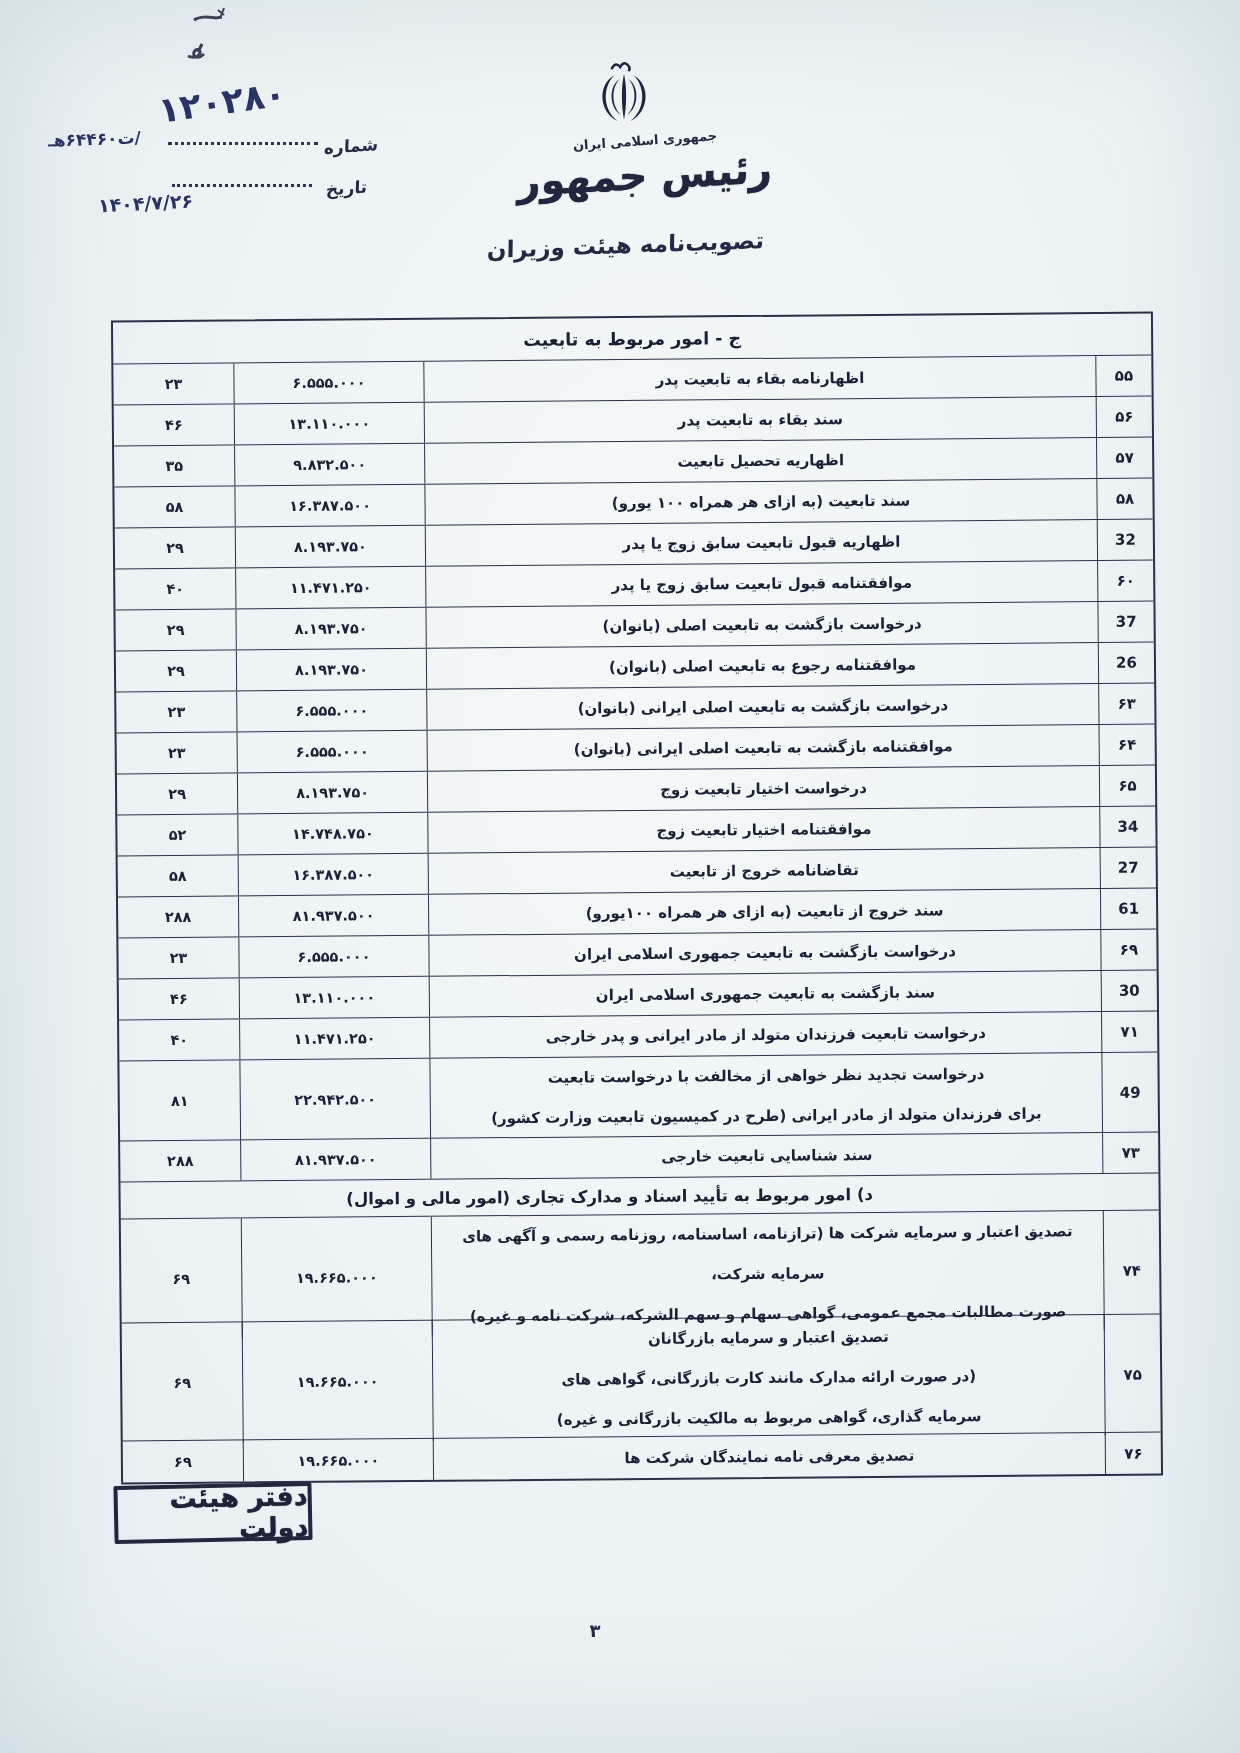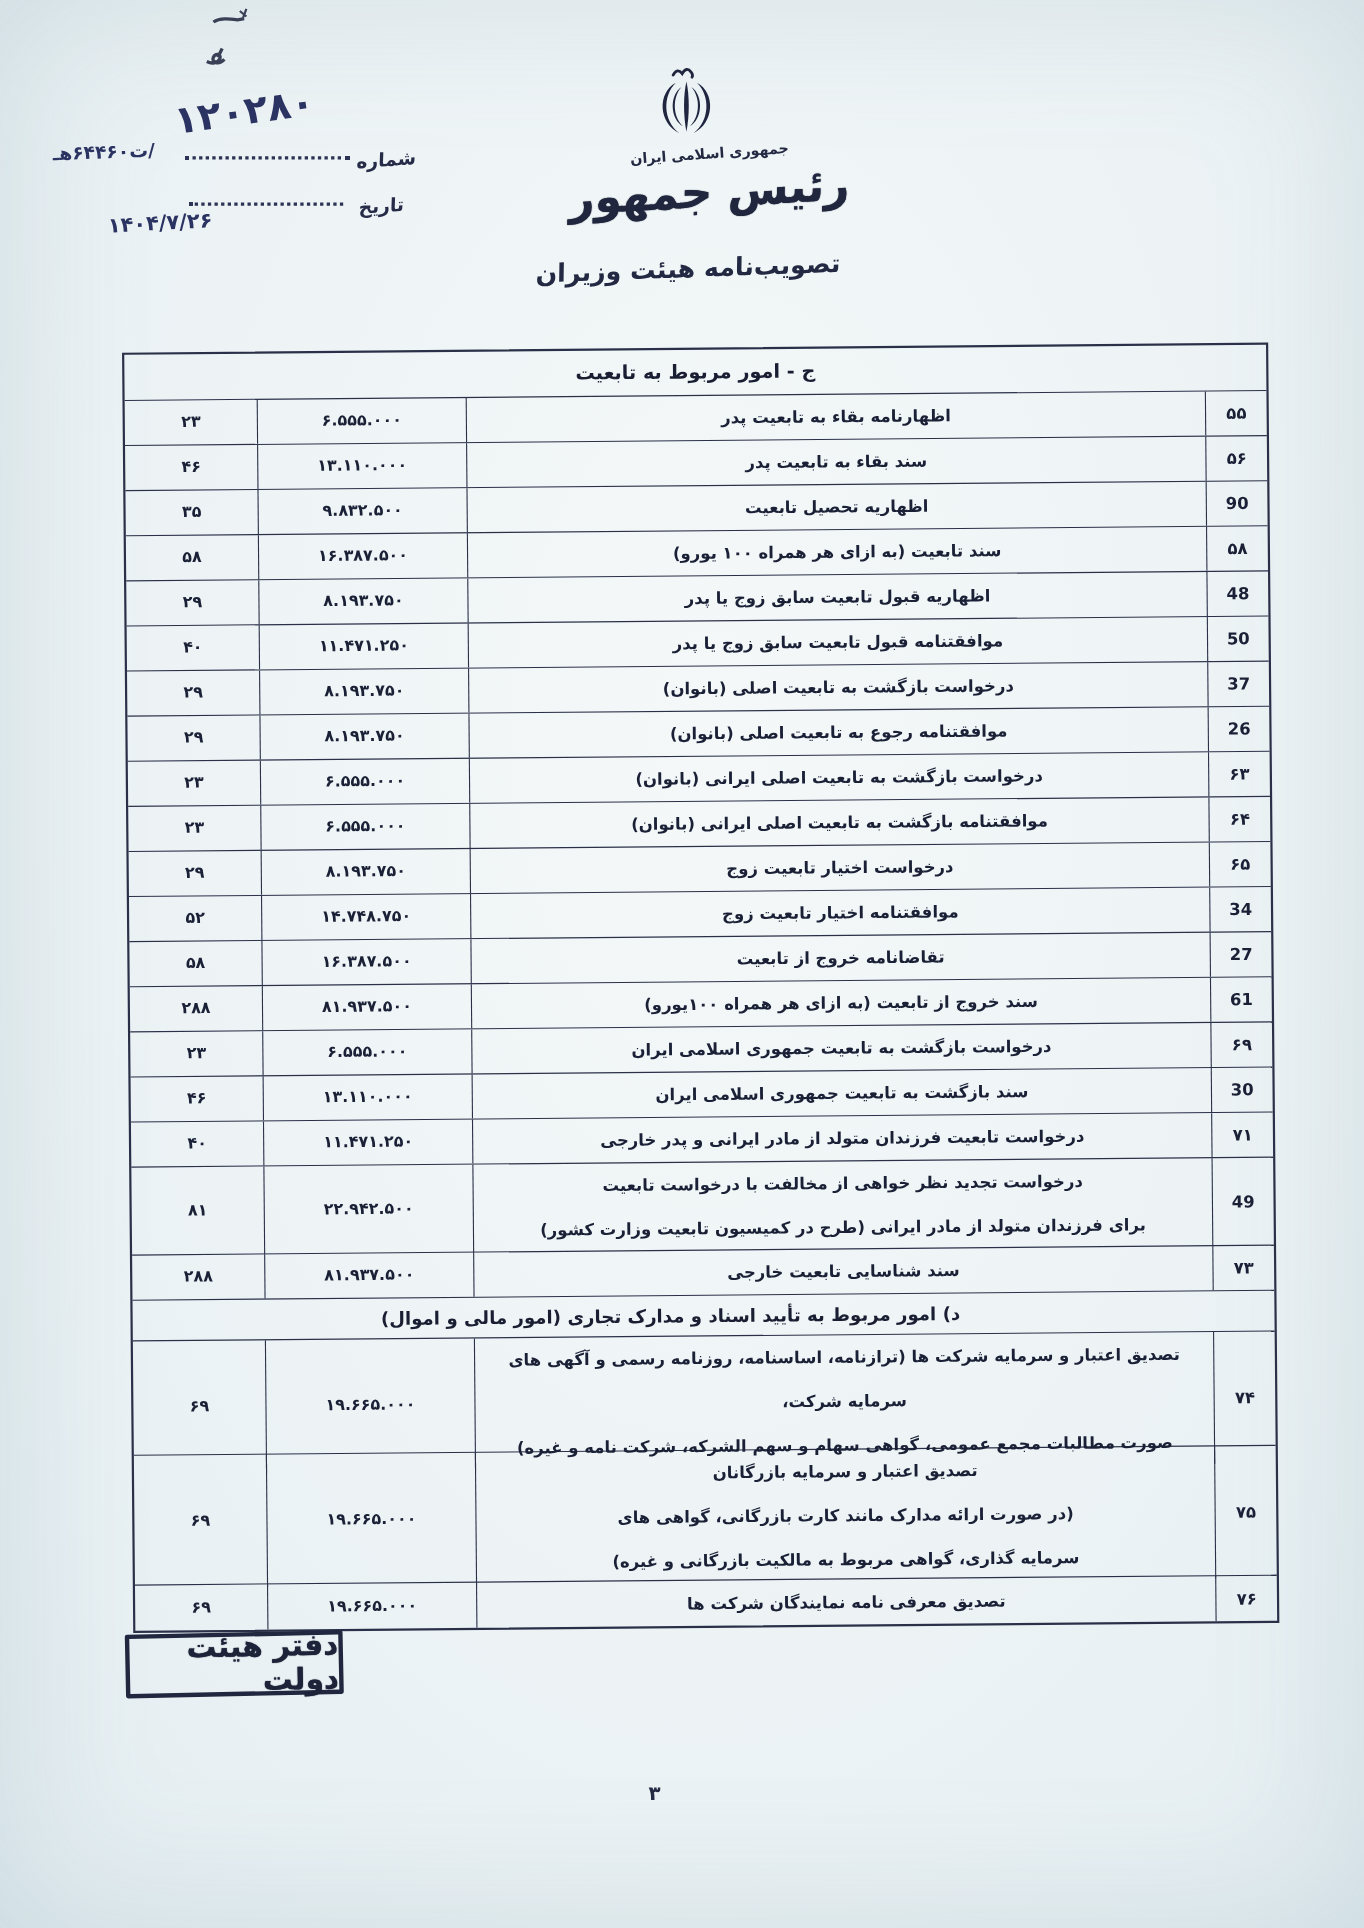--- a/index.html
+++ b/index.html
@@ -162,39 +162,39 @@
         <div class="c-amt">۶.۵۵۵.۰۰۰</div>
         <div class="c-unit">۲۳</div>
       </div>
       <div class="trow" style="height: 41px;">
         <div class="c-no">۵۶</div>
         <div class="c-desc">سند بقاء به تابعیت پدر</div>
         <div class="c-amt">۱۳.۱۱۰.۰۰۰</div>
         <div class="c-unit">۴۶</div>
       </div>
       <div class="trow" style="height: 41px;">
-        <div class="c-no">90</div>
+        <div class="c-no">۵۷</div>
         <div class="c-desc">اظهاریه تحصیل تابعیت</div>
         <div class="c-amt">۹.۸۳۲.۵۰۰</div>
         <div class="c-unit">۳۵</div>
       </div>
       <div class="trow" style="height: 41px;">
         <div class="c-no">۵۸</div>
         <div class="c-desc">سند تابعیت (به ازای هر همراه ۱۰۰ یورو)</div>
         <div class="c-amt">۱۶.۳۸۷.۵۰۰</div>
         <div class="c-unit">۵۸</div>
       </div>
       <div class="trow" style="height: 41px;">
-        <div class="c-no">48</div>
+        <div class="c-no">32</div>
         <div class="c-desc">اظهاریه قبول تابعیت سابق زوج یا پدر</div>
         <div class="c-amt">۸.۱۹۳.۷۵۰</div>
         <div class="c-unit">۲۹</div>
       </div>
       <div class="trow" style="height: 41px;">
-        <div class="c-no">50</div>
+        <div class="c-no">۶۰</div>
         <div class="c-desc">موافقتنامه قبول تابعیت سابق زوج یا پدر</div>
         <div class="c-amt">۱۱.۴۷۱.۲۵۰</div>
         <div class="c-unit">۴۰</div>
       </div>
       <div class="trow" style="height: 41px;">
         <div class="c-no">37</div>
         <div class="c-desc">درخواست بازگشت به تابعیت اصلی (بانوان)</div>
         <div class="c-amt">۸.۱۹۳.۷۵۰</div>
         <div class="c-unit">۲۹</div>
       </div>

